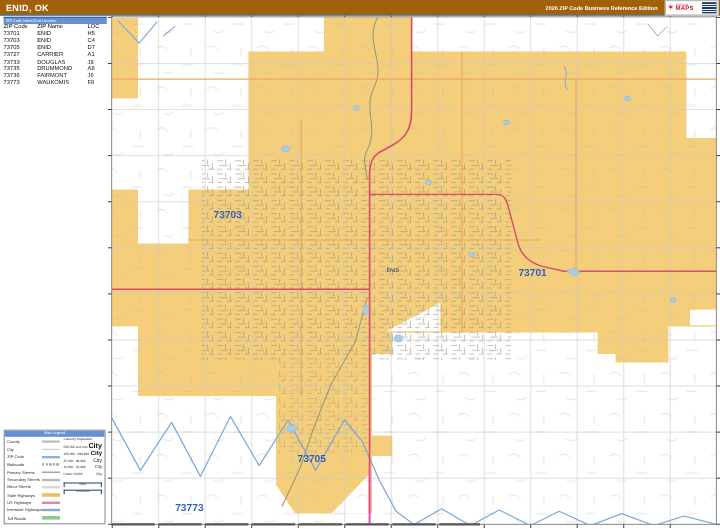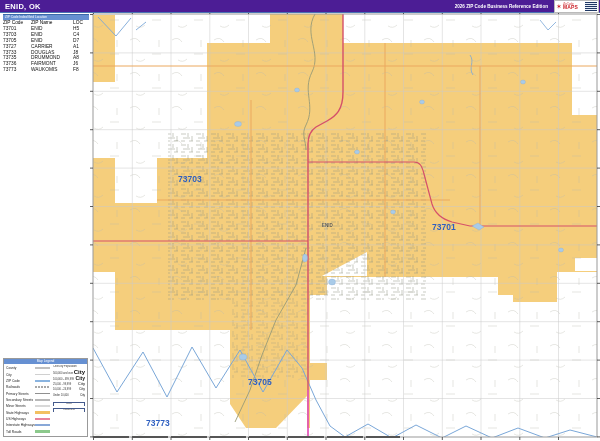--- a/index.html
+++ b/index.html
@@ -1,21 +1,21 @@
 <!DOCTYPE html>
 <html><head>
 <meta charset="utf-8">
 <style>
   html,body{margin:0;padding:0;}
   body{
     width:600px;height:441px;position:relative;overflow:hidden;background:#ffffff;
     font-family:"Liberation Sans", sans-serif;-webkit-text-size-adjust:none;
   }
   
-  .topbar{position:absolute;left:0;top:0;width:600px;height:12px;background:#4c1d95;border-bottom:1px solid #4a73b4;}
+  .topbar{position:absolute;left:0;top:0;width:600px;height:12px;background:#a16207;border-bottom:1px solid #4a73b4;}
   .title{position:absolute;left:5px;top:2px;font-size:7.5px;font-weight:bold;color:#fff;letter-spacing:.3px;}
   .edition{position:absolute;right:52px;top:3.5px;font-size:4.6px;font-weight:bold;color:#fff;white-space:nowrap;}
   .logo{position:absolute;right:1px;top:0;width:45px;height:13px;background:#fff;border:0.5px solid #bbb;
         display:flex;align-items:center;gap:1px;padding:0 1px;box-sizing:border-box;}
   .logo-star{color:#cc2229;font-size:7px;line-height:1;}
   .logo-text{line-height:1;display:flex;flex-direction:column;}
   .logo-top{font-size:2.8px;color:#cc2229;font-style:italic;}
   .logo-main{font-size:5px;font-weight:bold;color:#cc2229;letter-spacing:.2px;}
   .logo-box{margin-left:auto;width:12px;height:9px;background:#1f3864;
         background-image:repeating-linear-gradient(#1f3864 0 1.4px,#e8eef8 1.4px 2px);}

